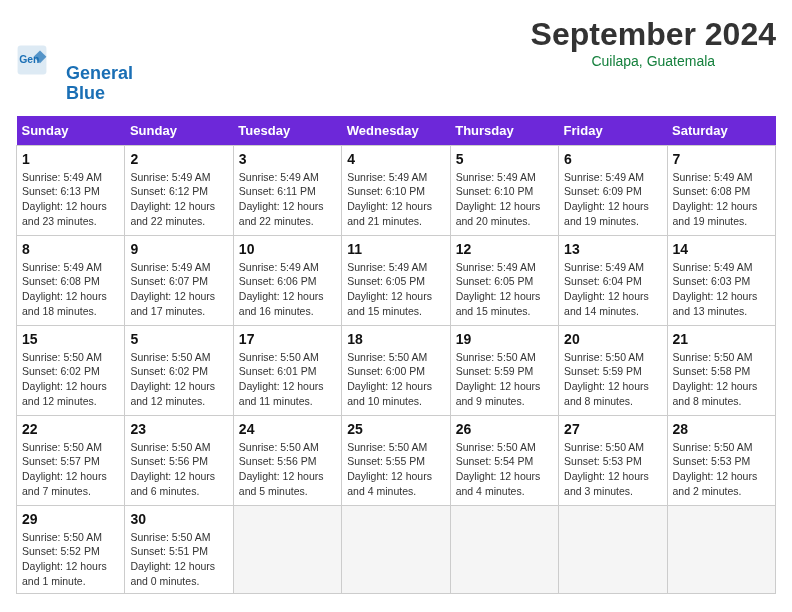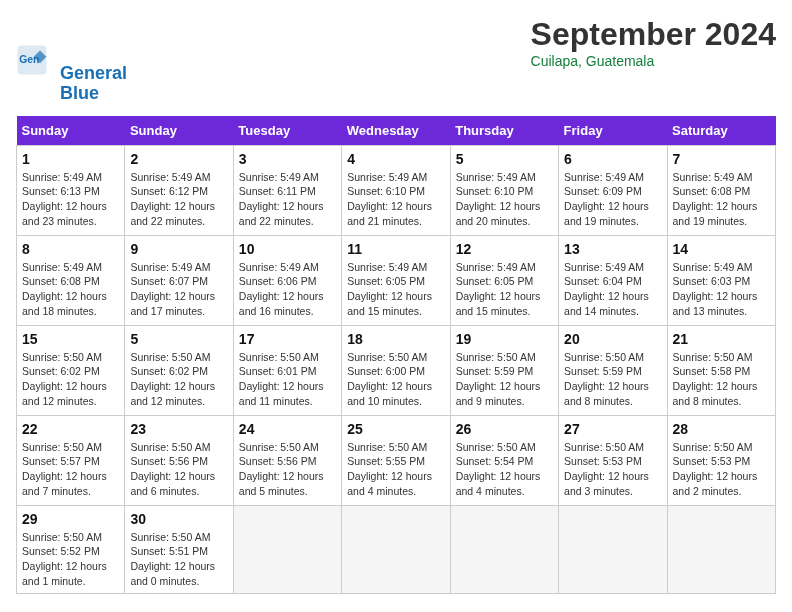--- a/index.html
+++ b/index.html
@@ -12,38 +12,38 @@
     }
     .header {
       display: flex;
       justify-content: space-between;
       align-items: flex-start;
       margin-bottom: 12px;
     }
     .logo {
       display: flex;
       align-items: center;
-      gap: 12px;
+      gap: 18px;
     }
     .logo-text {
       font-size: 18px;
       font-weight: bold;
       color: #333;
       line-height: 1.1;
       margin-top: 48px;
     }
     .logo-text span {
       color: #1a6fb5;
     }
     .logo-icon {
       width: 32px;
       height: 32px;
     }
     .title-block {
-      text-align: left;
+      text-align: center;
     }
     .month-title {
       font-size: 32px;
       font-weight: bold;
       color: #333;
     }
     .subtitle {
       font-size: 14px;
       color: #15803d;
     }

